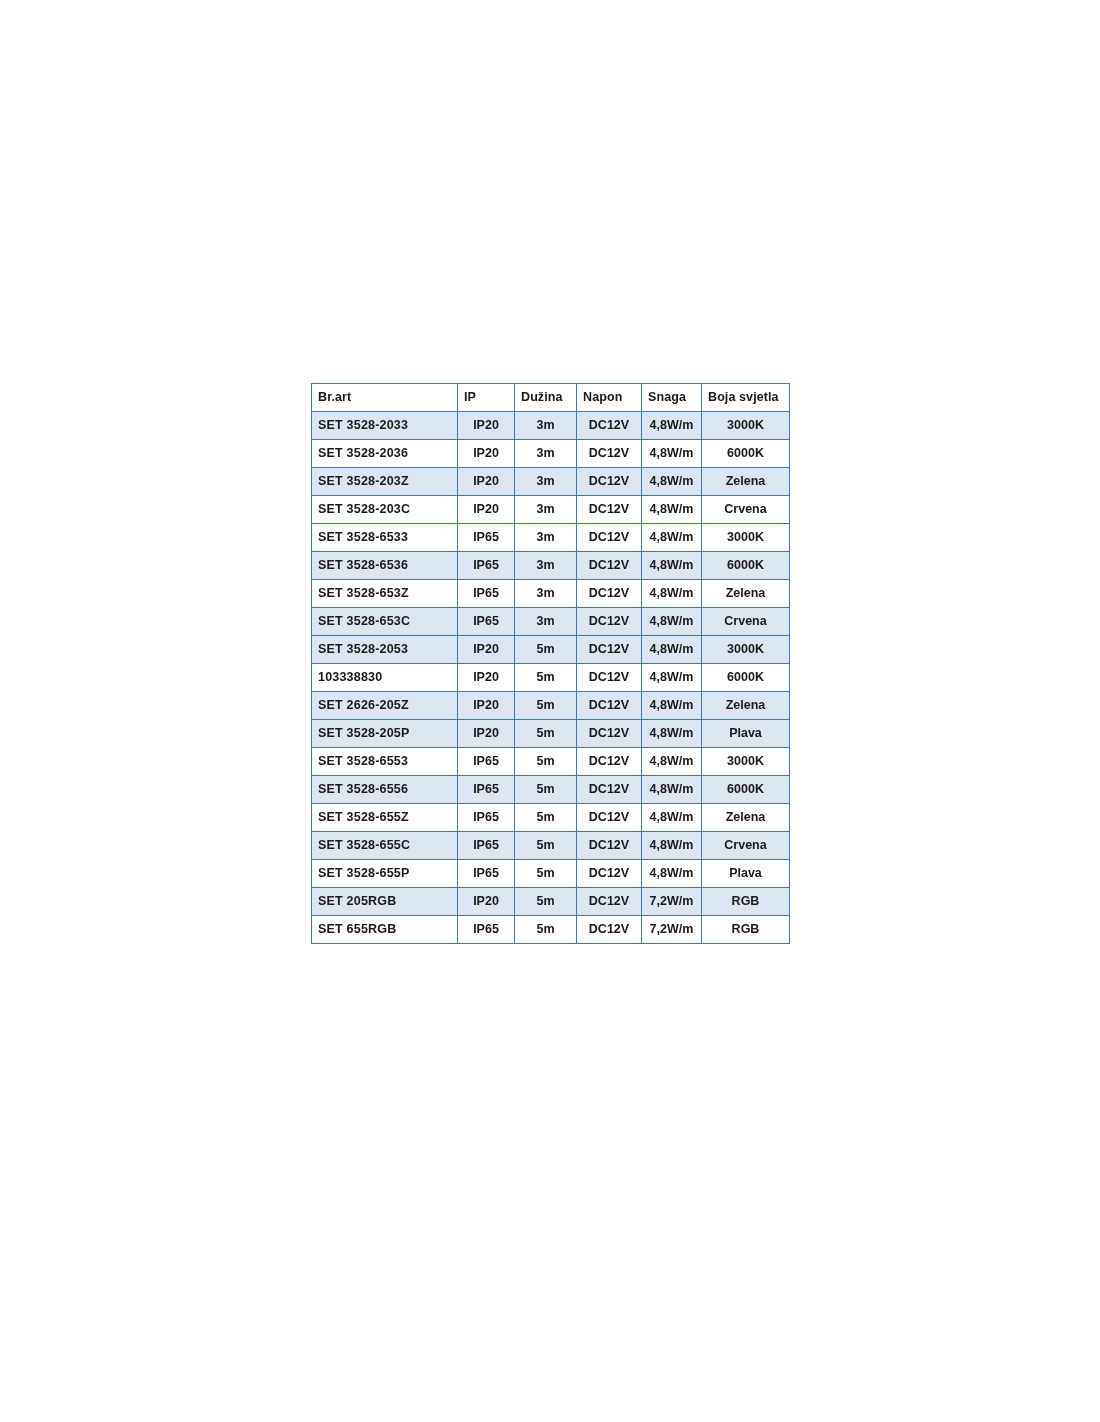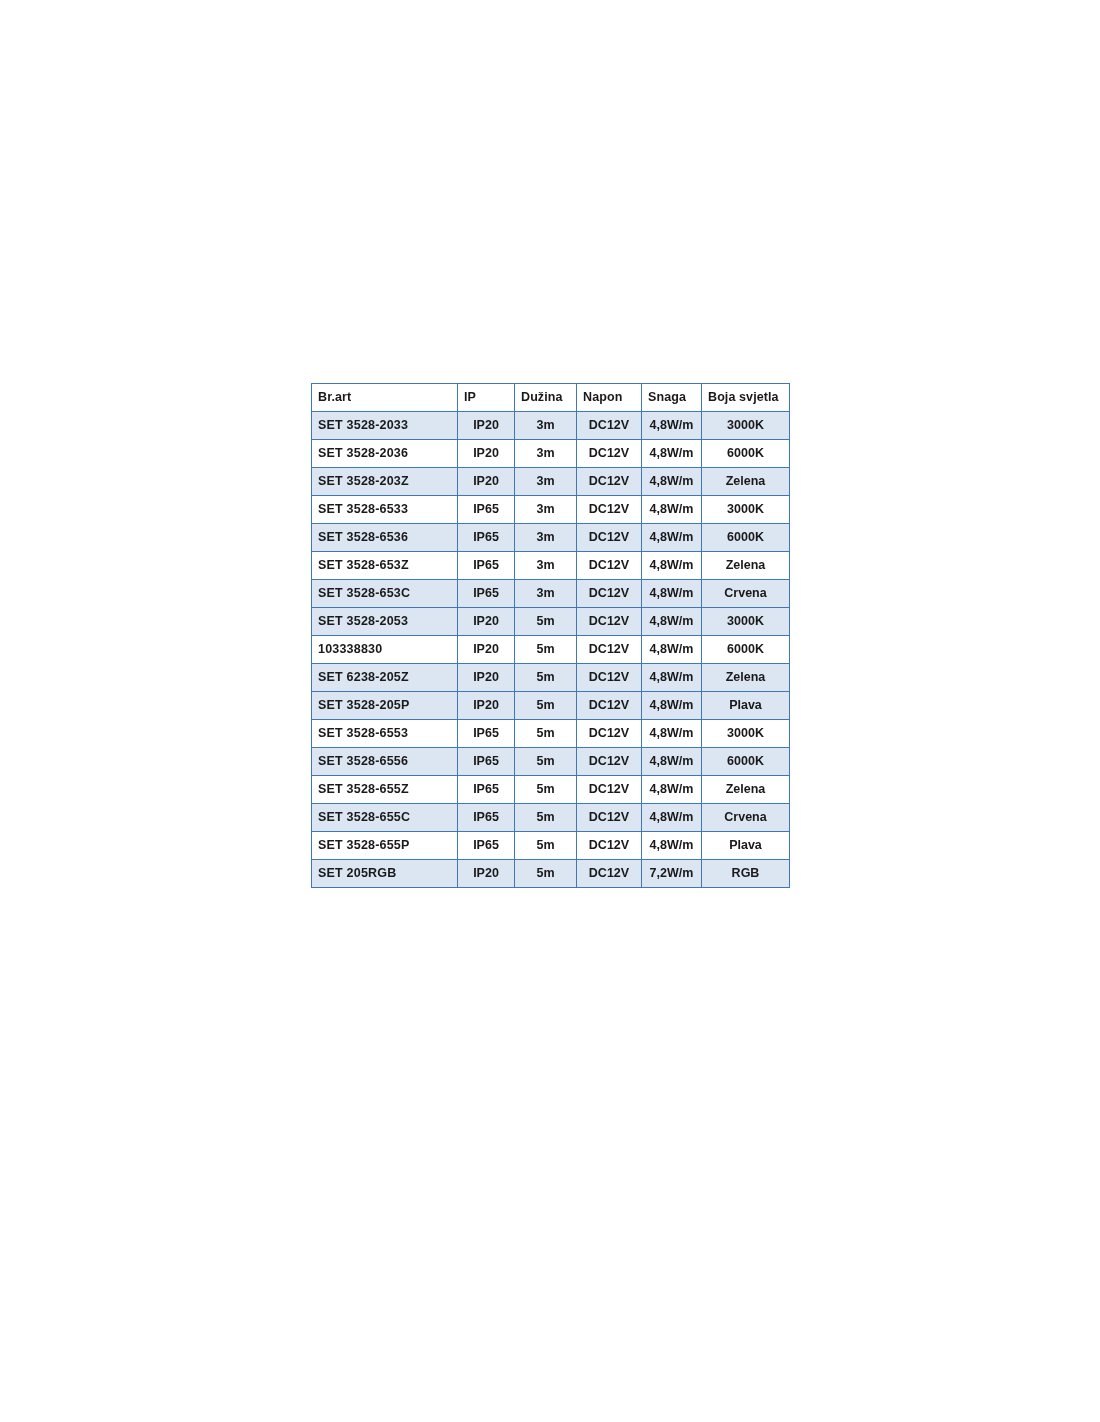--- a/index.html
+++ b/index.html
@@ -114,20 +114,28 @@
           </tr>
           <tr class="alt">
             <td class="code">SET 3528-203Z</td>
             <td>IP20</td>
             <td>3m</td>
             <td>DC12V</td>
             <td>4,8W/m</td>
             <td>Zelena</td>
           </tr>
           <tr class="plain">
+            <td class="code">SET 3528-203C</td>
+            <td>IP20</td>
+            <td>3m</td>
+            <td>DC12V</td>
+            <td>4,8W/m</td>
+            <td>Crvena</td>
+          </tr>
+          <tr class="plain">
             <td class="code">SET 3528-6533</td>
             <td>IP65</td>
             <td>3m</td>
             <td>DC12V</td>
             <td>4,8W/m</td>
             <td>3000K</td>
           </tr>
           <tr class="alt">
             <td class="code">SET 3528-6536</td>
             <td>IP65</td>
@@ -162,21 +170,21 @@
           </tr>
           <tr class="plain">
             <td class="code">103338830</td>
             <td>IP20</td>
             <td>5m</td>
             <td>DC12V</td>
             <td>4,8W/m</td>
             <td>6000K</td>
           </tr>
           <tr class="alt">
-            <td class="code">SET 6238-205Z</td>
+            <td class="code">SET 2626-205Z</td>
             <td>IP20</td>
             <td>5m</td>
             <td>DC12V</td>
             <td>4,8W/m</td>
             <td>Zelena</td>
           </tr>
           <tr class="alt">
             <td class="code">SET 3528-205P</td>
             <td>IP20</td>
             <td>5m</td>
@@ -220,20 +228,28 @@
             <td class="code">SET 3528-655P</td>
             <td>IP65</td>
             <td>5m</td>
             <td>DC12V</td>
             <td>4,8W/m</td>
             <td>Plava</td>
           </tr>
           <tr class="alt">
             <td class="code">SET 205RGB</td>
             <td>IP20</td>
+            <td>5m</td>
+            <td>DC12V</td>
+            <td>7,2W/m</td>
+            <td>RGB</td>
+          </tr>
+          <tr class="plain">
+            <td class="code">SET 655RGB</td>
+            <td>IP65</td>
             <td>5m</td>
             <td>DC12V</td>
             <td>7,2W/m</td>
             <td>RGB</td>
           </tr>
         </tbody>
     </table>
   </div>
 </div>
 

